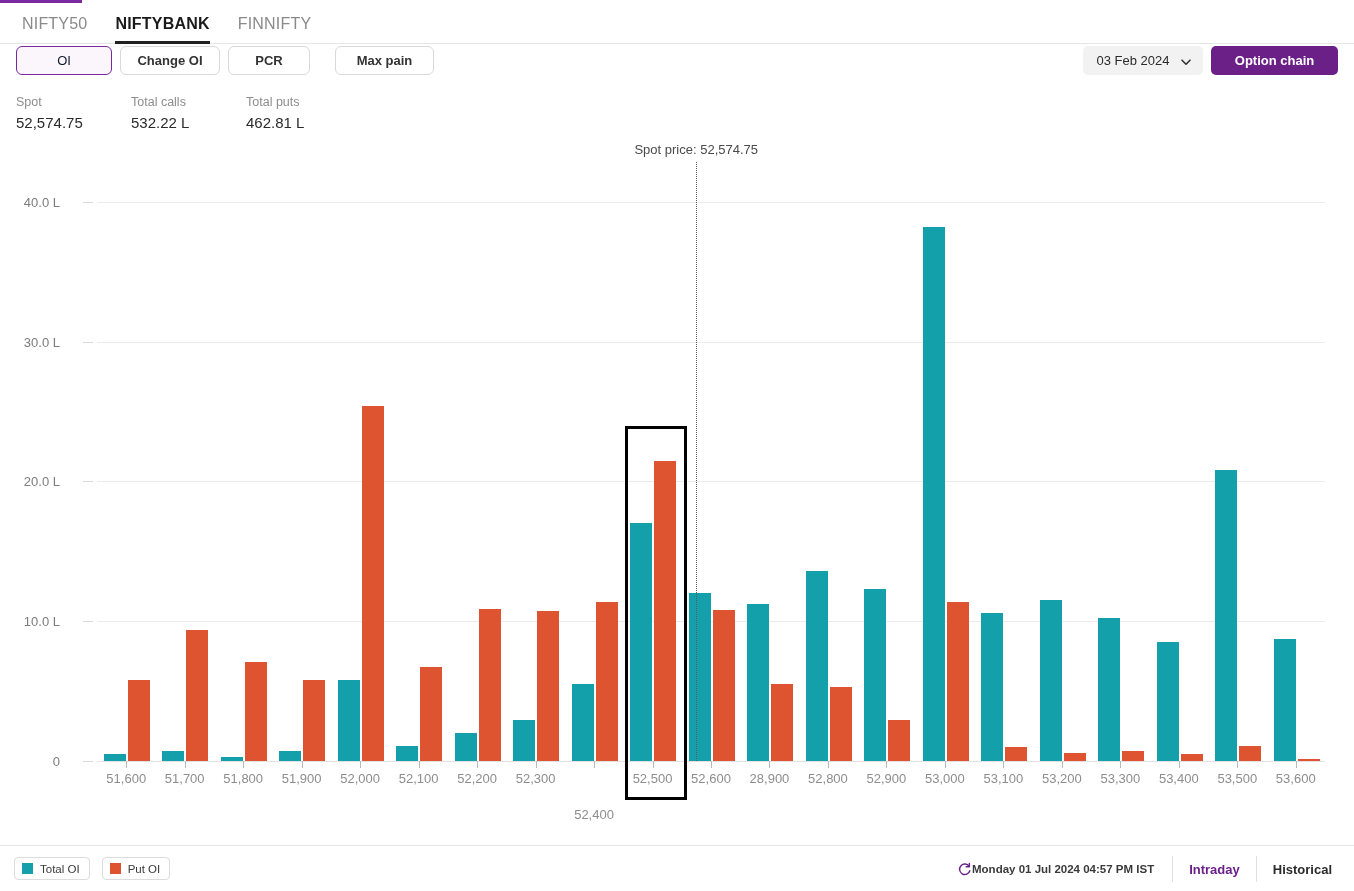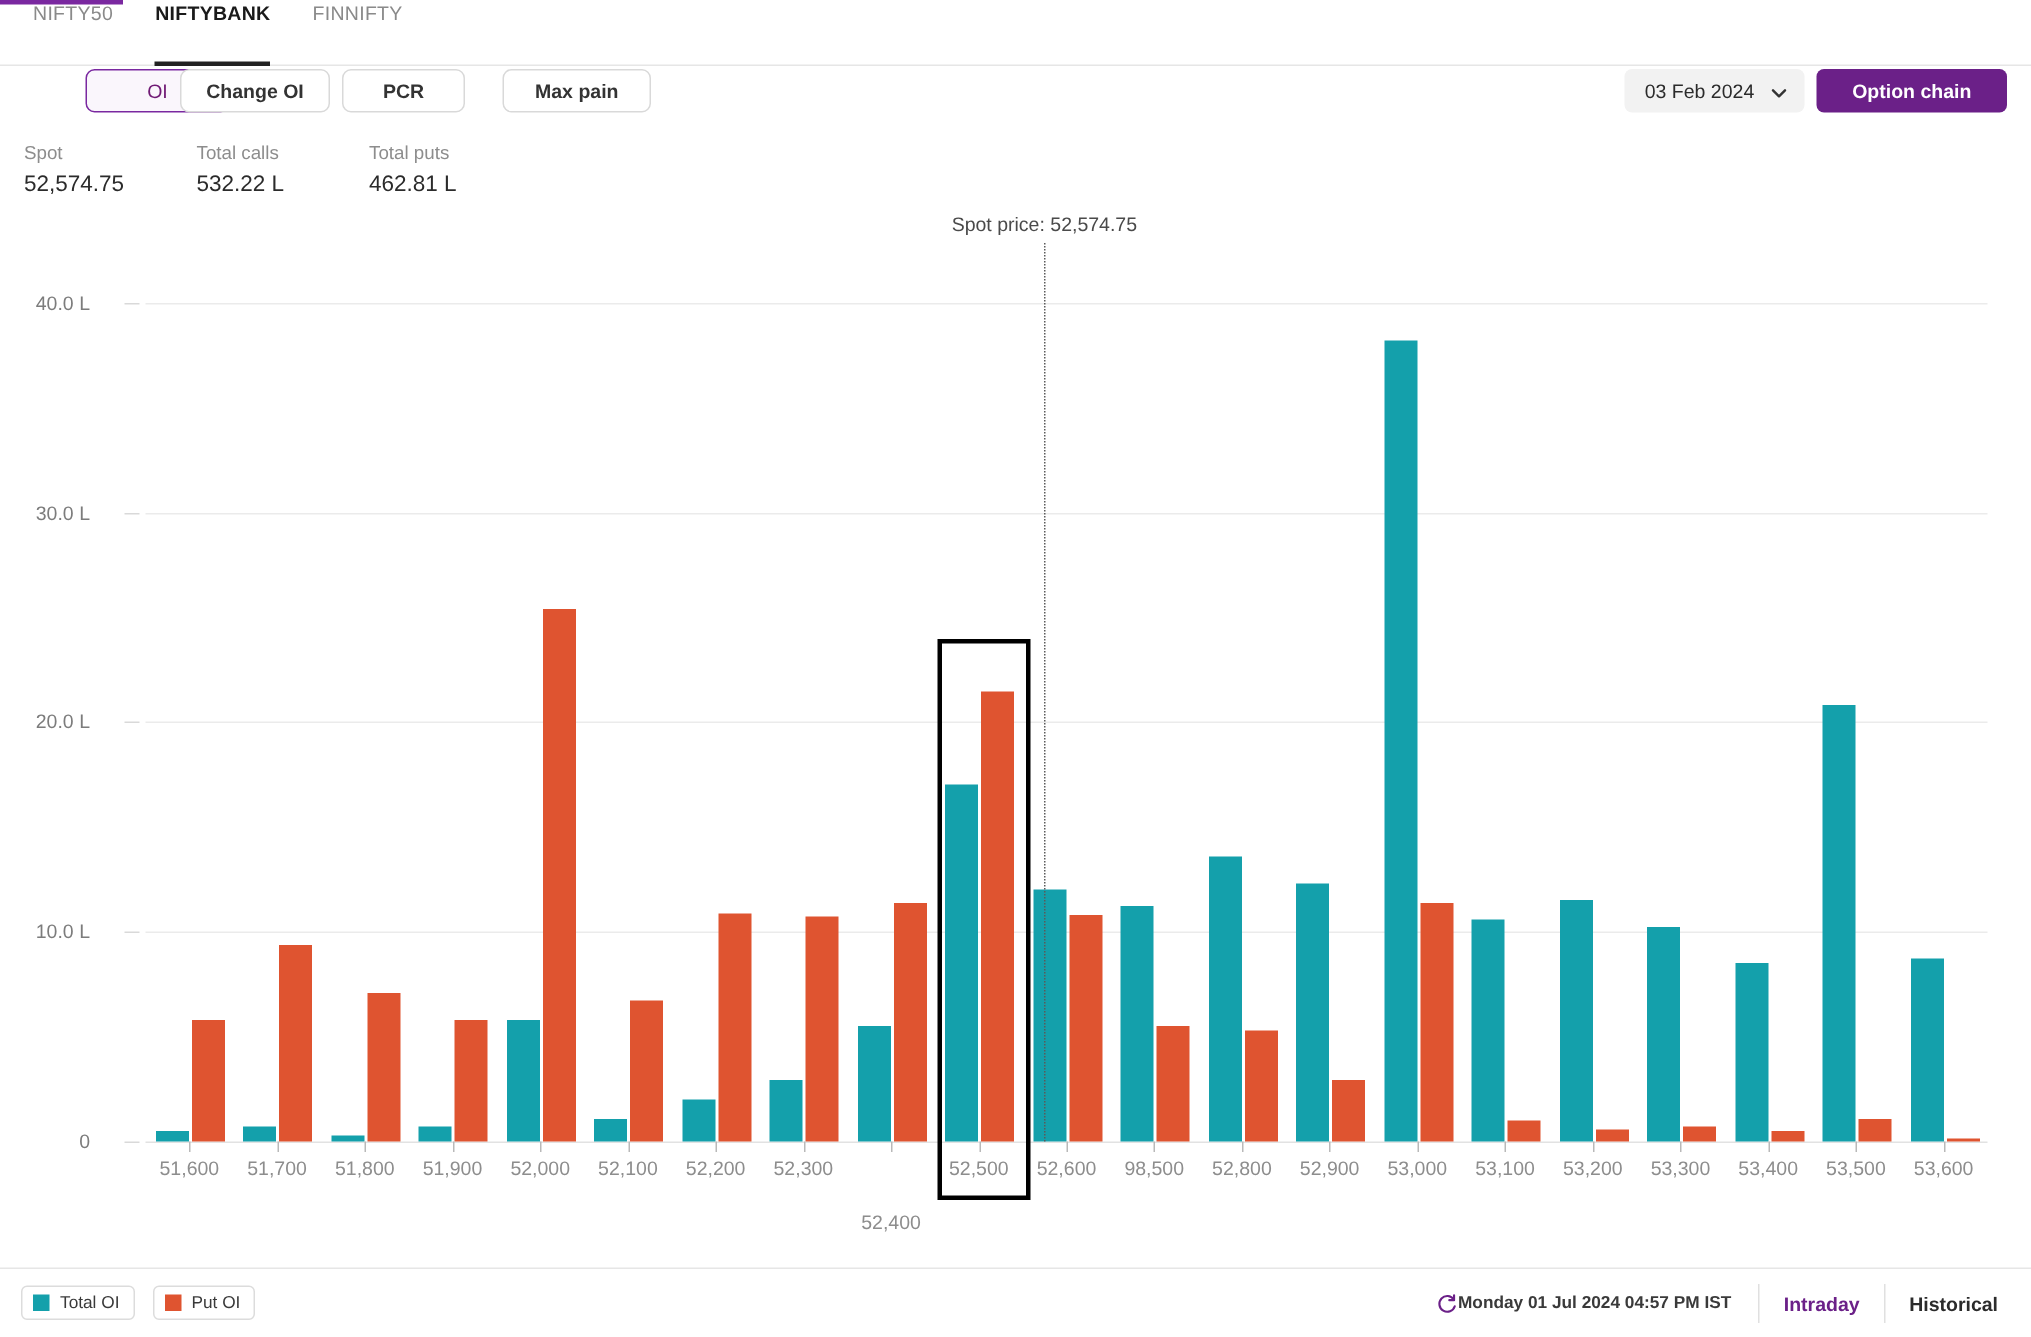--- a/index.html
+++ b/index.html
@@ -18,41 +18,40 @@
   .topbar-accent{
     position:absolute; left:0; top:0; width:82px; height:3px;
     background:#7a28a0;
   }
   .tabs{
     position:absolute; left:0; top:3px; width:1354px; height:41px;
     border-bottom:1px solid #e6e6e6;
     display:flex; align-items:flex-end; padding-left:22px; gap:28px;
   }
   .tab{
-    font-size:13px; color:#8a8a8a; letter-spacing:.2px;
-    padding-bottom:25px; cursor:pointer; white-space:nowrap;
+    font-size:16px; color:#8a8a8a; letter-spacing:.2px;
+    padding-bottom:8px; cursor:pointer; white-space:nowrap;
     border-bottom:3px solid transparent; margin-bottom:-1px;
   }
   .tab.active{ color:#1a1a1a; font-weight:bold; border-bottom-color:#222222; }
 
   
   .toolbar{
     position:absolute; left:0; top:46px; width:1354px; height:40px;
   }
   .seg-btn{
     position:absolute; top:0; height:29px;
     border:1px solid #d9d9d9; border-radius:6px;
     background:#ffffff; color:#333333;
     font-size:13px; font-weight:bold; font-family:"Liberation Sans", sans-serif;
     display:flex; align-items:center; justify-content:center; cursor:pointer;
   }
   .seg-btn.active{
-    border-color:#7a28a0; background:#faf6fc; color:#701a75;
+    border-color:#7a28a0; background:#faf6fc; color:#0f172a;
     font-weight:normal;
-    margin-left:41px;
   }
   #btn-oi      { left:16px;  width:96px; }
   #btn-changeoi{ left:120px; width:100px; }
   #btn-pcr     { left:228px; width:82px; }
   #btn-maxpain { left:335px; width:99px; }
 
   .date-select{
     position:absolute; top:0; right:151px; width:120px; height:29px;
     background:#f2f2f2; border:none; border-radius:5px;
     display:flex; align-items:center; justify-content:center; gap:10px;
@@ -277,21 +276,21 @@
         <div class="bar call" style="height: 167.714px; background: rgb(20, 160, 171);"></div>
         <div class="bar put" style="height: 150.943px; background: rgb(223, 84, 48);"></div>
       </div>
       <div class="xtick-mark" style="left: 614px; top: 587px;"></div>
       <div class="xlabel" style="left: 614px; top: 597px;">52,600</div>
       <div class="group" style="left: 648.238px; width: 48.4762px;">
         <div class="bar call" style="height: 156.533px; background: rgb(20, 160, 171);"></div>
         <div class="bar put" style="height: 76.869px; background: rgb(223, 84, 48);"></div>
       </div>
       <div class="xtick-mark" style="left: 672.476px; top: 587px;"></div>
-      <div class="xlabel" style="left: 672.476px; top: 597px;">98,500</div>
+      <div class="xlabel" style="left: 672.476px; top: 597px;">28,900</div>
       <div class="group" style="left: 706.714px; width: 48.4762px;">
         <div class="bar call" style="height: 190.076px; background: rgb(20, 160, 171);"></div>
         <div class="bar put" style="height: 74.0738px; background: rgb(223, 84, 48);"></div>
       </div>
       <div class="xtick-mark" style="left: 730.952px; top: 587px;"></div>
       <div class="xlabel" style="left: 730.952px; top: 597px;">52,800</div>
       <div class="group" style="left: 765.19px; width: 48.4762px;">
         <div class="bar call" style="height: 171.907px; background: rgb(20, 160, 171);"></div>
         <div class="bar put" style="height: 40.531px; background: rgb(223, 84, 48);"></div>
       </div>

